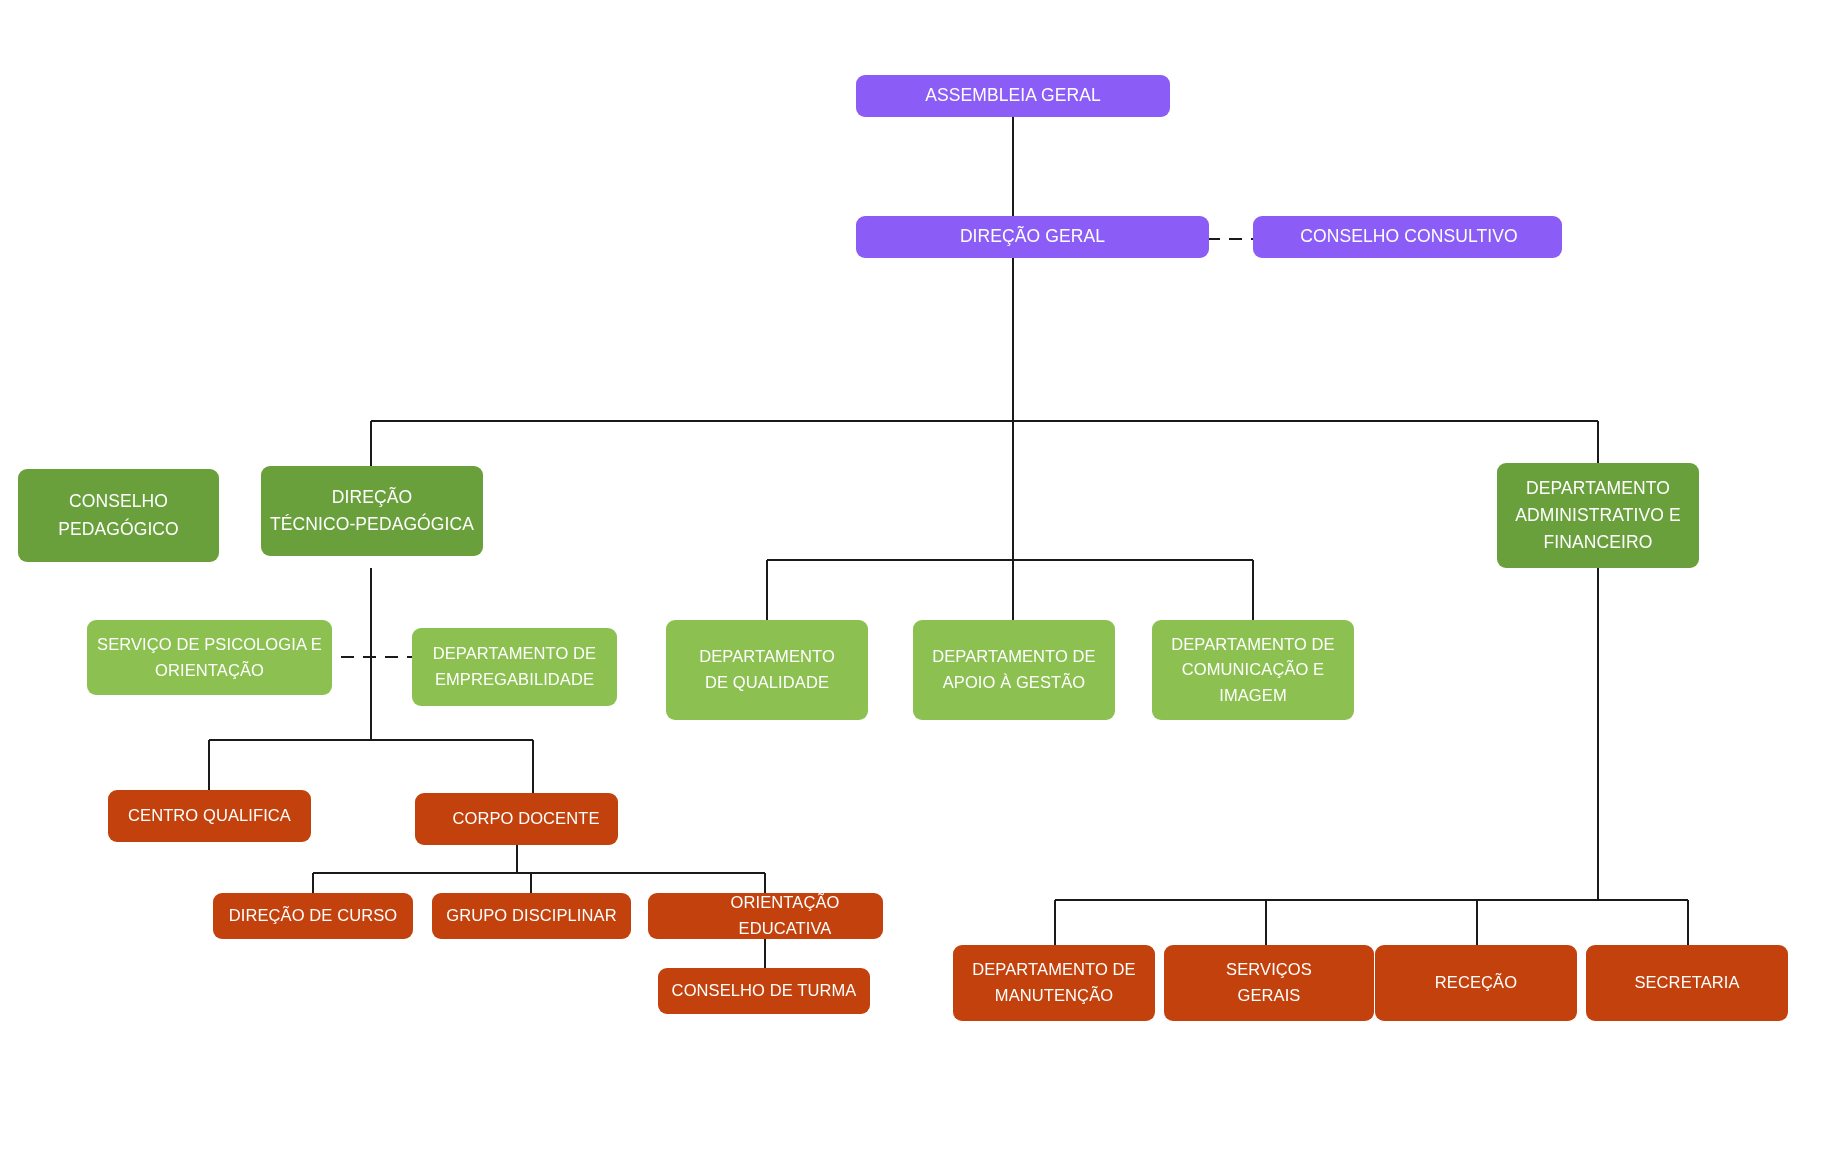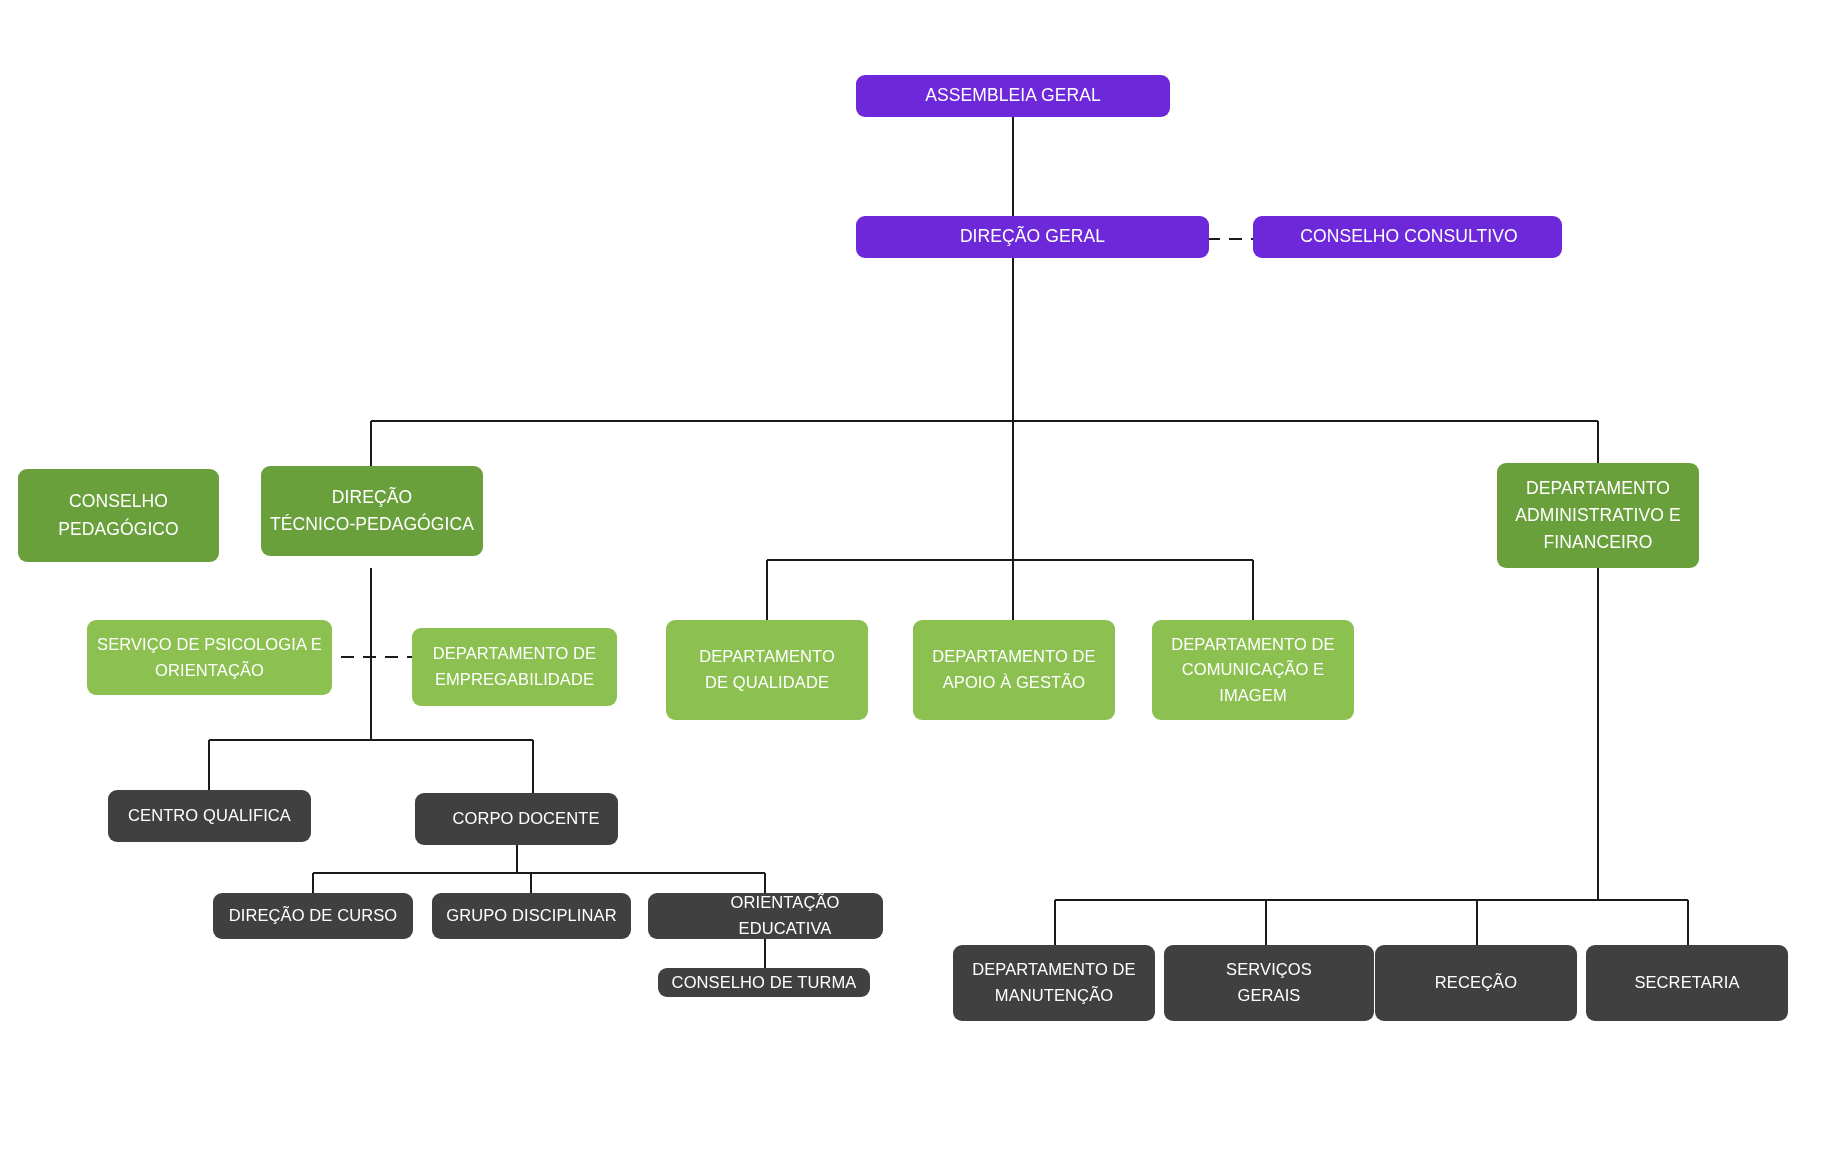--- a/index.html
+++ b/index.html
@@ -39,24 +39,24 @@
     padding: 2px 6px;
     z-index: 3;
     letter-spacing: 0.1px;
   }
   .node span {
     display: block;
     width: 100%;
     white-space: pre-line;
   }
   
-  .tier-1 { background: #6d28d9; }
+  .tier-1 { background: #8b5cf6; }
   .tier-2 { background: #6aa03c; }
   .tier-3 { background: #8cc152; }
-  .tier-4 { background: #404040; }
+  .tier-4 { background: #c2410c; }
   .fs-16 { font-size: 16.5px; }
   .fs-17 { font-size: 17.5px; }
 </style>
 </head>
 <body>
 
 <div id="canvas">
 
   <svg id="connectors" viewBox="0 0 1833 1162" width="1833" height="1162" xmlns="http://www.w3.org/2000/svg">
     <g stroke="#1a1a1a" stroke-width="2.4" fill="none" shape-rendering="crispEdges">
@@ -169,21 +169,21 @@
   </div>
 
   <div class="node tier-4 fs-16" style="left:432px; top:893px; width:199px; height:46px;">
     <span>GRUPO DISCIPLINAR</span>
   </div>
 
   <div class="node tier-4 fs-16" style="left:648px; top:893px; width:235px; height:46px;padding-left:45px;">
     <span>ORIENTAÇÃO EDUCATIVA</span>
   </div>
 
-  <div class="node tier-4 fs-16" style="left:658px; top:968px; width:212px; height:29px;">
+  <div class="node tier-4 fs-16" style="left:658px; top:968px; width:212px; height:46px;">
     <span>CONSELHO DE TURMA</span>
   </div>
 
   <div class="node tier-4 fs-16" style="left:953px; top:945px; width:202px; height:76px;">
     <span>DEPARTAMENTO DE
 MANUTENÇÃO</span>
   </div>
 
   <div class="node tier-4 fs-16" style="left:1164px; top:945px; width:210px; height:76px;">
     <span>SERVIÇOS

